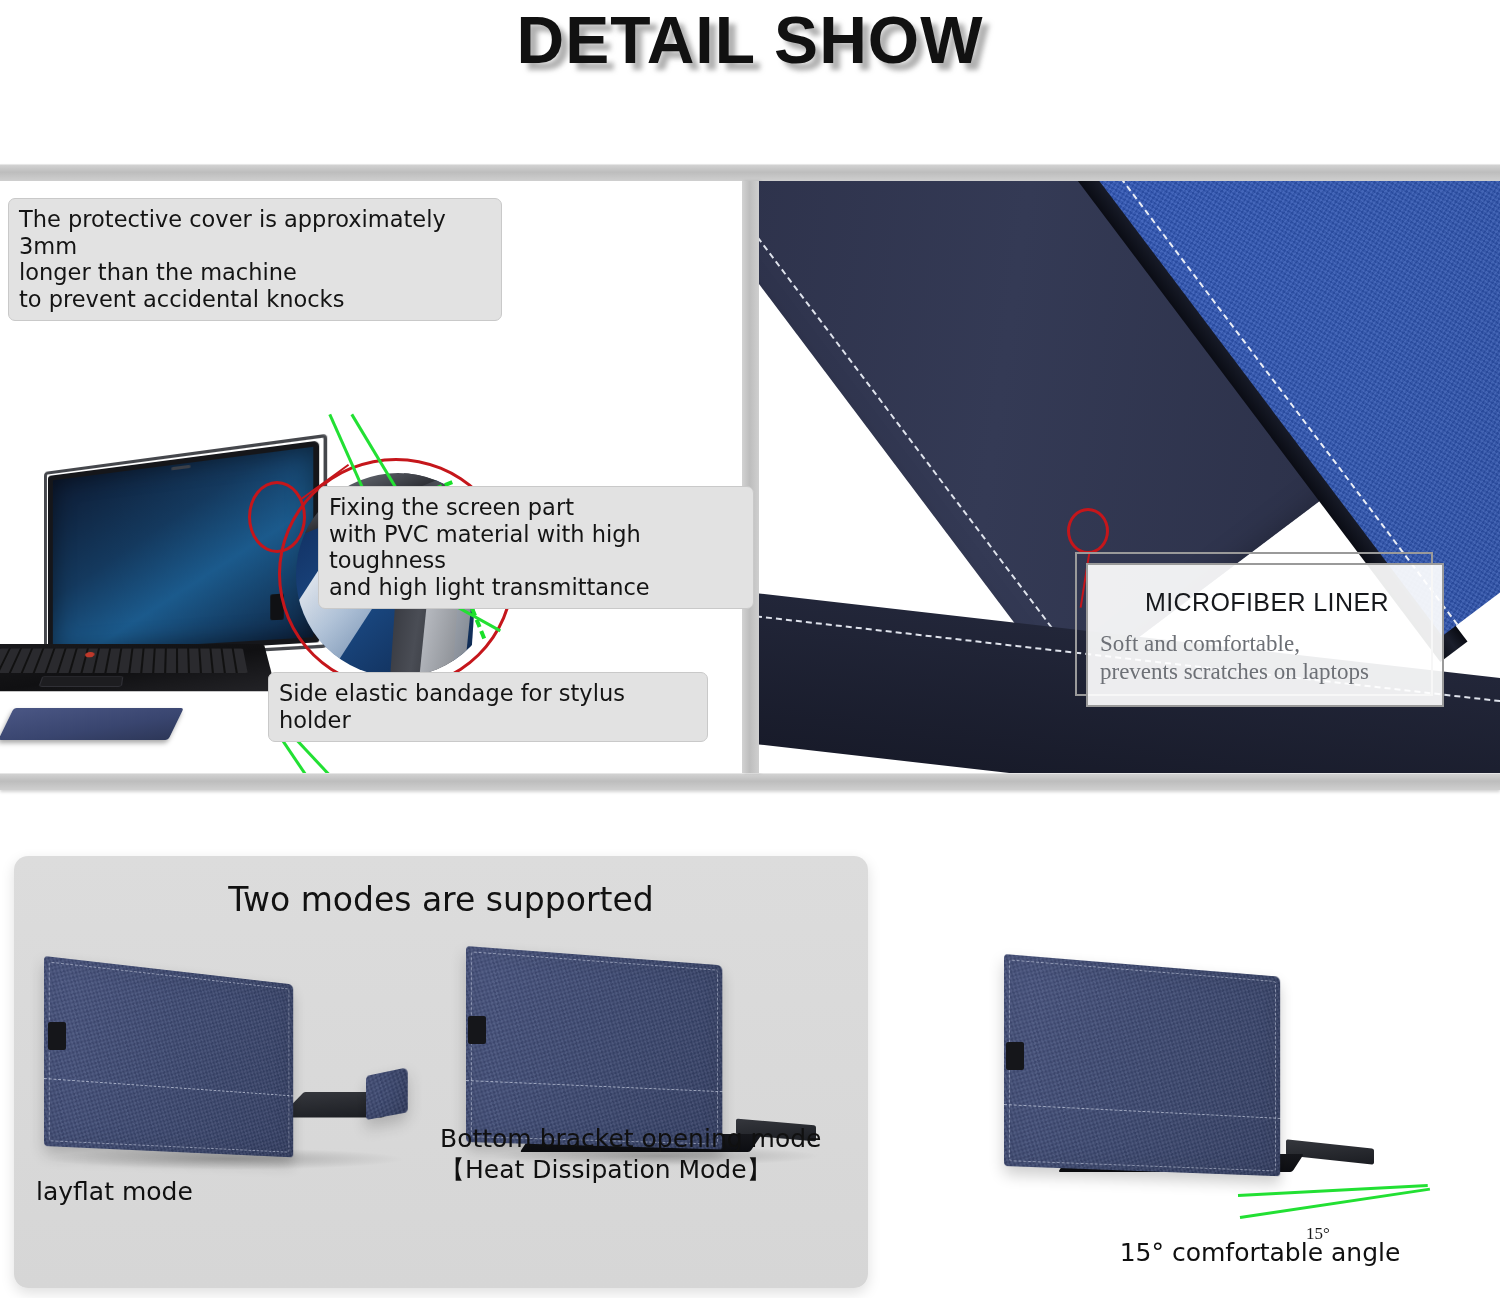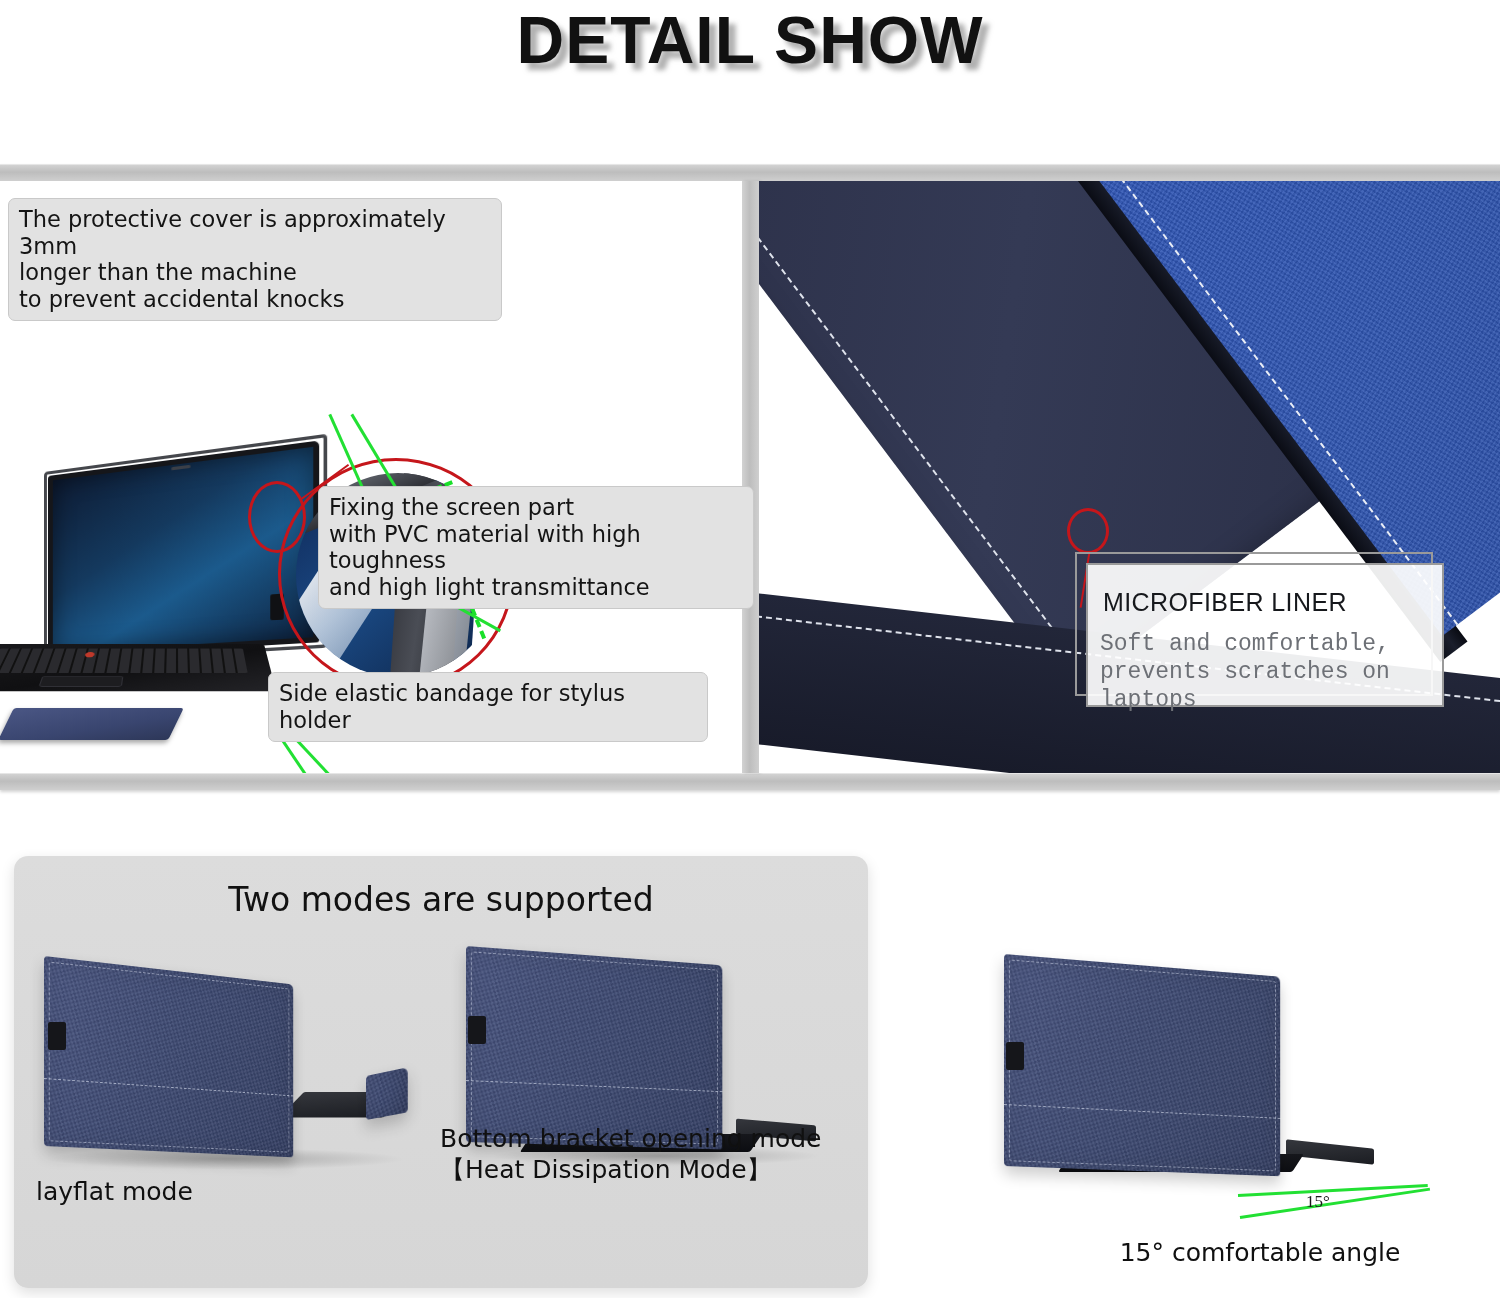--- a/index.html
+++ b/index.html
@@ -180,27 +180,27 @@
     transform: rotate(6.5deg); transform-origin: top left;
   }
   .cp-bottomedge .bstitch { position:absolute; left:0; top:22px; width:980px; height:0; border-top:2px dashed #dfe3ec; }
   #rc-micro { left: 1067px; top: 508px; width: 42px; height: 46px; border-width: 3px; }
   .micro-pointer { position: absolute; left: 1084px; top: 552px; width: 2px; height: 56px; background: #c5161b; transform: rotate(9deg); z-index: 29; }
 
   .micro-box { position: absolute; z-index: 38; }
   #micro-frame-back { left: 1075px; top: 552px; width: 358px; height: 144px; border: 2px solid #9a9a9a; background: transparent; }
   #micro-frame-front { left: 1086px; top: 563px; width: 358px; height: 144px; border: 2px solid #9a9a9a; background: rgba(255,255,255,0.92); }
   .micro-title {
-    position: absolute; left: 1103px; top: 588px; z-index: 39;
+    position: absolute; left: 1145px; top: 588px; z-index: 39;
     font-family: "Liberation Sans", sans-serif;
     font-size: 25px; color: #16181c; letter-spacing: .4px;
   }
   .micro-sub {
     position: absolute; left: 1100px; top: 630px; z-index: 39;
-    font-family: Liberation Mono, monospace;
+    font-family: Liberation Serif, serif;
     font-size: 23px; line-height: 28px; color: #6d7076; white-space: pre-line;
   }
 
   
   .card {
     position: absolute; left: 14px; top: 856px; width: 854px; height: 432px;
     background: linear-gradient(180deg,#dcdcdc 0%,#d6d6d6 100%);
     border-radius: 14px;
     box-shadow: 0 5px 14px rgba(0,0,0,0.13);
   }
@@ -263,21 +263,21 @@
     transform: perspective(1000px) rotateY(12deg) skewY(4.6deg); transform-origin: left top; }
   #render3 .cr-lid .seam { top: 150px; }
   #render3 .cr-loop { left: 38px; top: 94px; }
   #render3 .cr-stand { left: 96px; top: 206px; width: 234px; height: 18px; transform: skewX(-33deg); }
   #render3 .cr-kbd { left: 318px; top: 196px; width: 88px; height: 16px; transform: skewY(6deg); }
 
   .angle-line { position: absolute; background: #22e033; height: 3px; transform-origin: left center; z-index: 36; }
   #ang-1 { left: 1238px; top: 1194px; width: 190px; transform: rotate(-3deg); }
   #ang-2 { left: 1240px; top: 1216px; width: 192px; transform: rotate(-8.5deg); }
   .angle-text {
-    position: absolute; left: 1306px; top: 1192px; z-index: 37;
+    position: absolute; left: 1306px; top: 1224px; z-index: 37;
     font-family: "Liberation Serif", serif; font-size: 17px; color: #1a1a1a;
   }
   .angle-caption {
     position: absolute; left: 1060px; top: 1238px; width: 400px; text-align: center;
     font-family: "DejaVu Sans", sans-serif; font-size: 25px; color: #101010;
   }
 </style>
 </head>
 <body>
 

